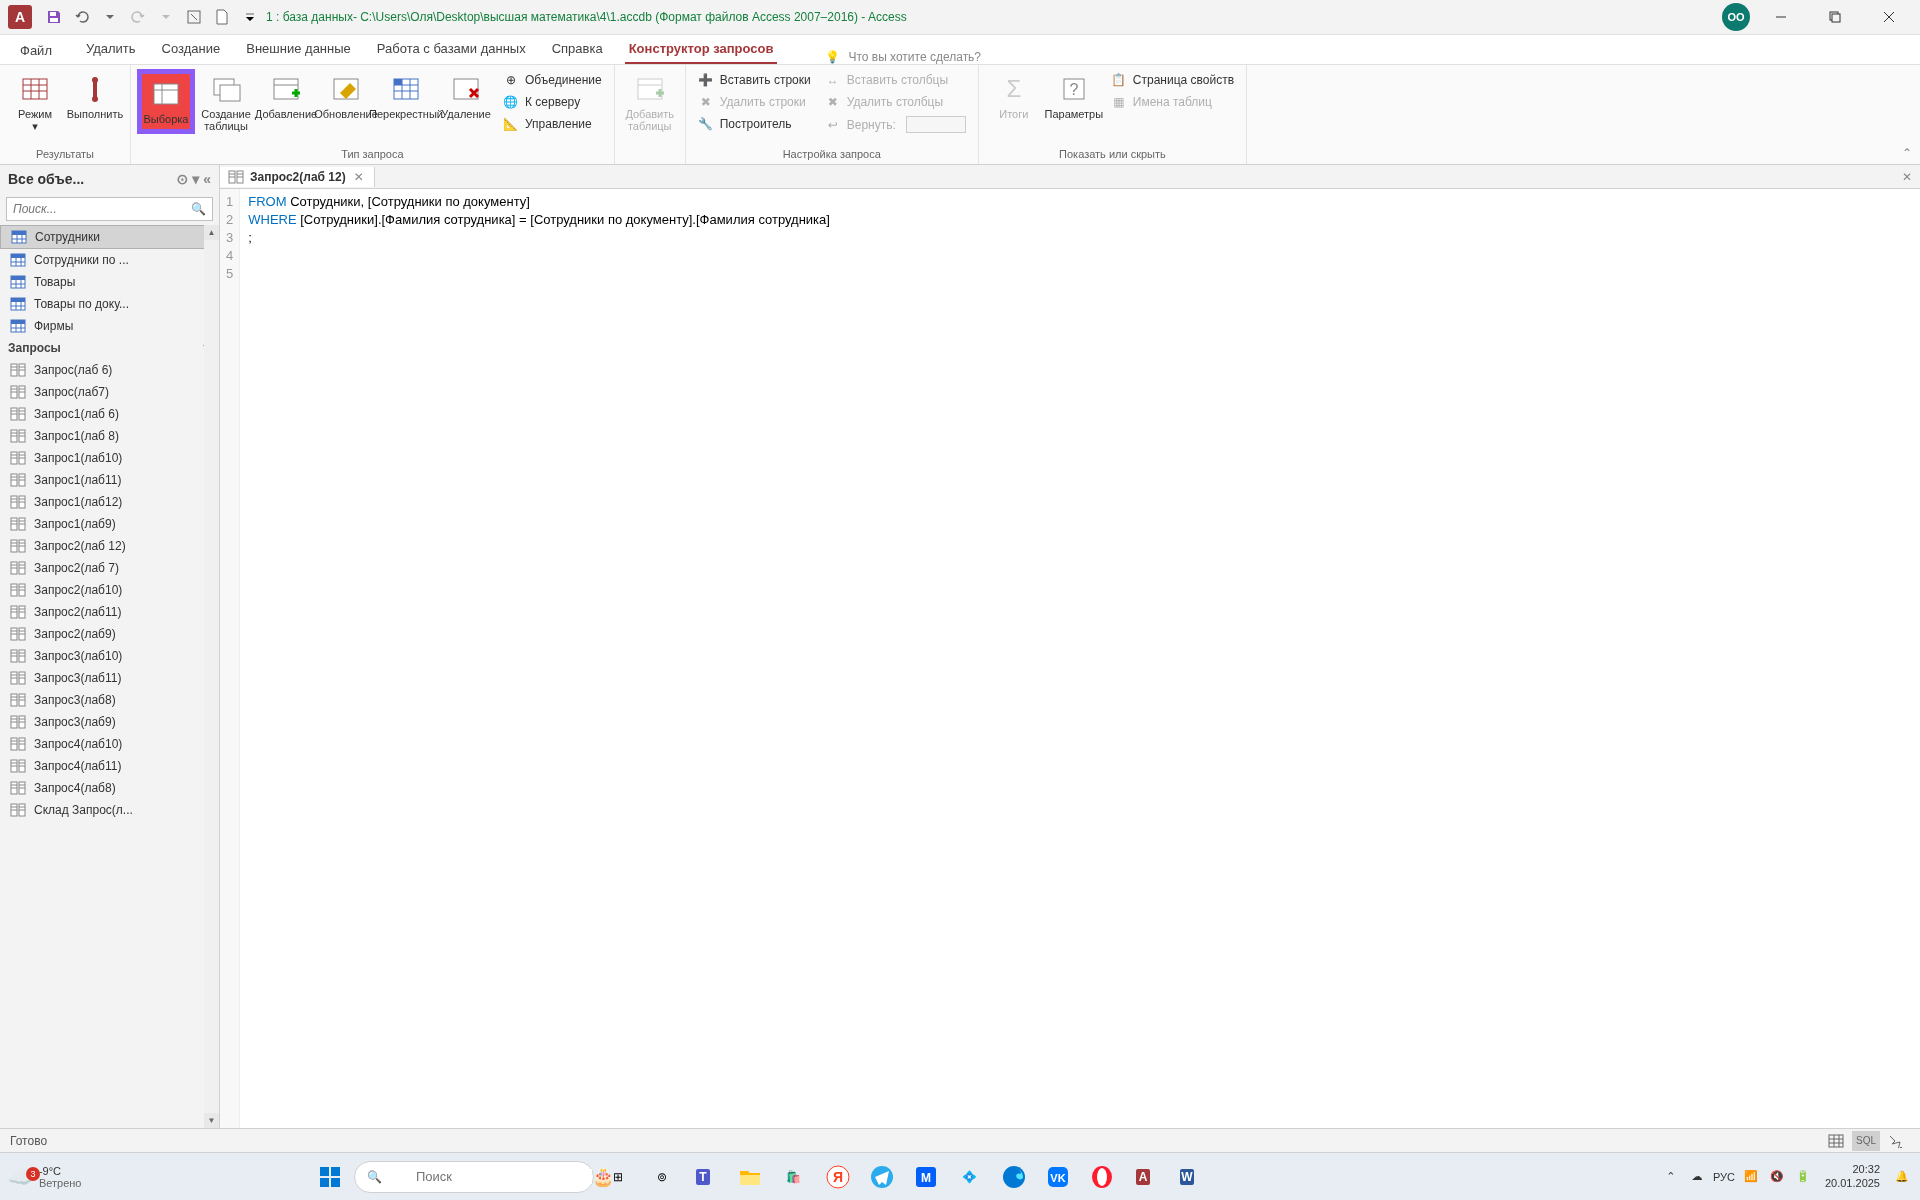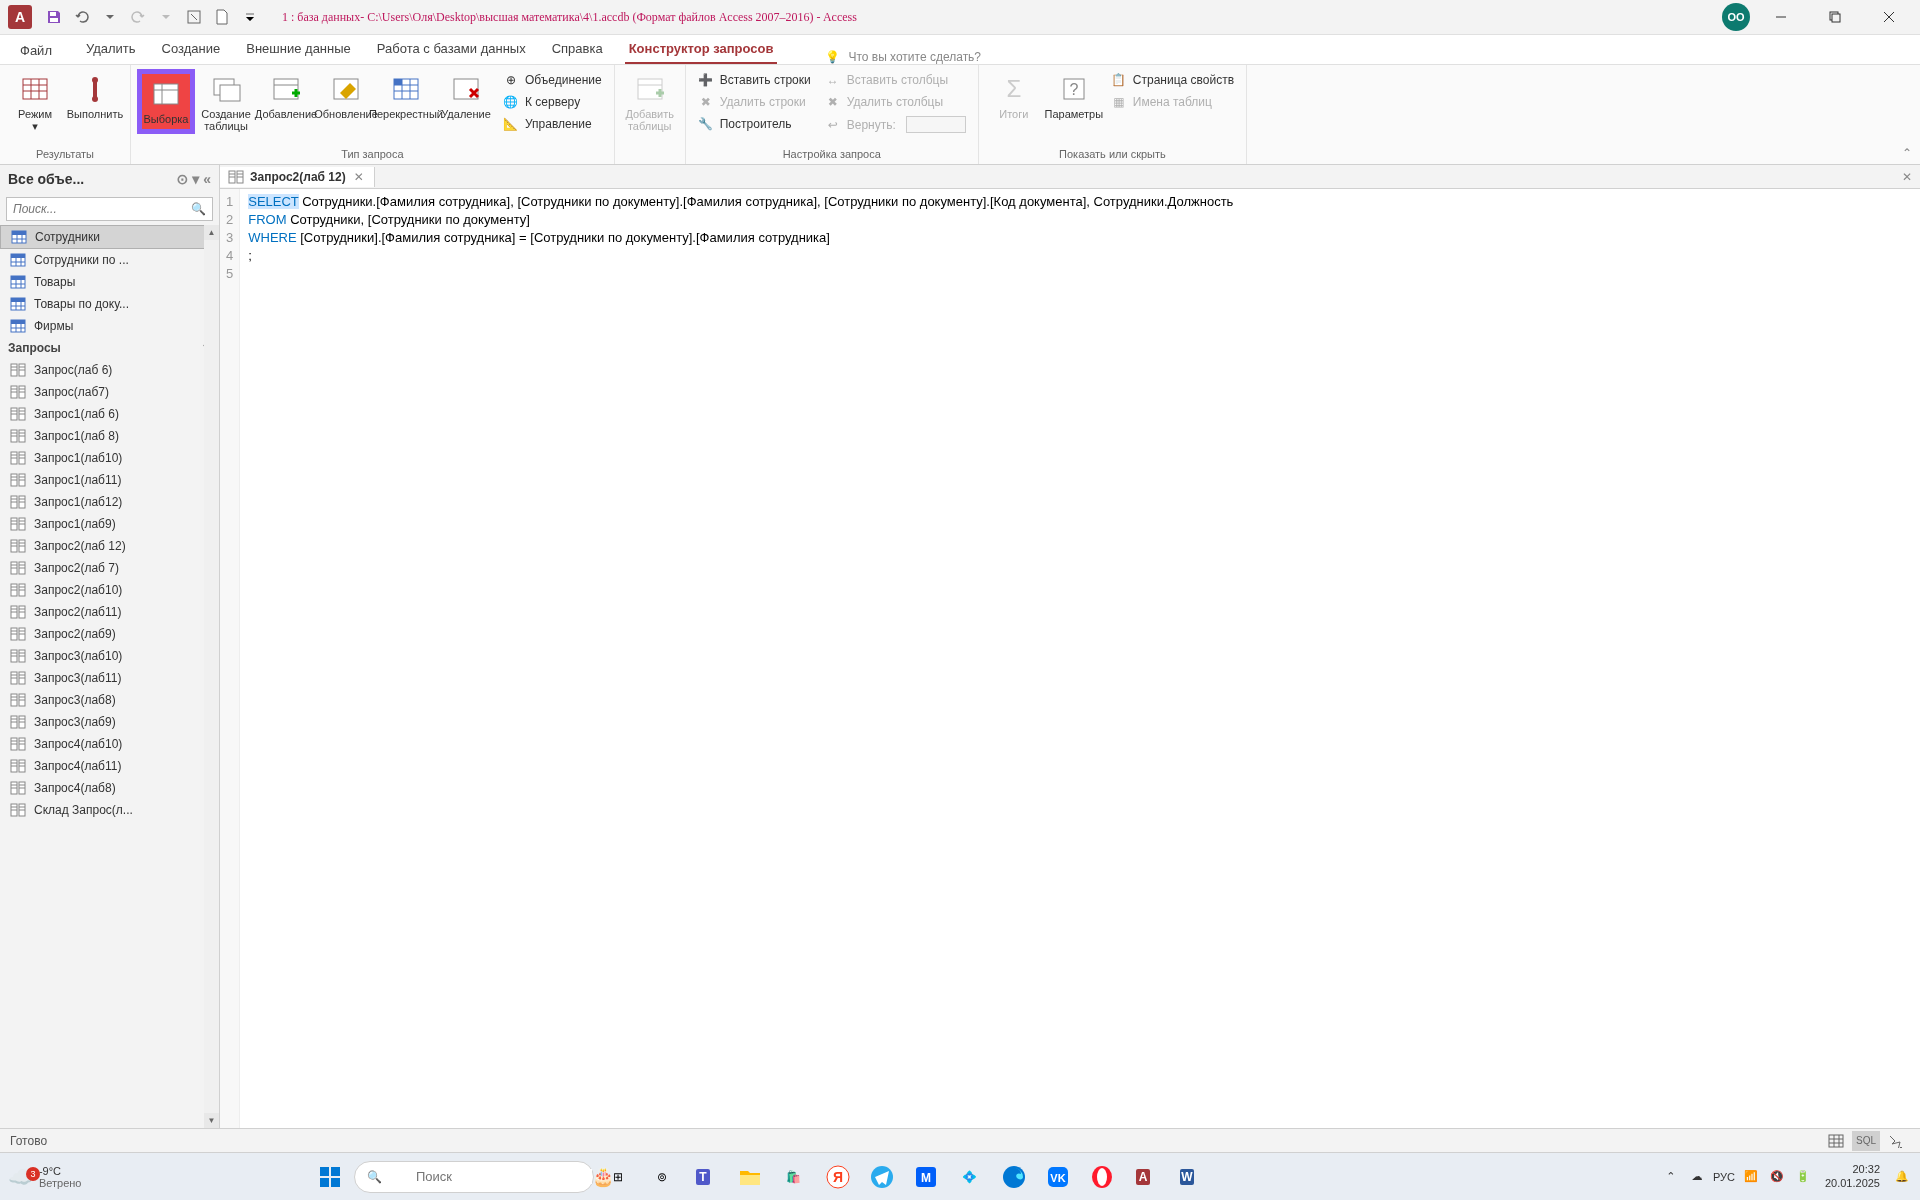--- a/index.html
+++ b/index.html
@@ -3,21 +3,21 @@
 <meta charset="utf-8">
 <style>
 * { margin: 0; padding: 0; box-sizing: border-box; font-family: 'Segoe UI', Tahoma, sans-serif; }
 body { background: #fff; width: 1920px; height: 1200px; overflow: hidden; font-size: 12px; }
 
 
 .titlebar { height: 35px; background: #f3f3f3; display: flex; align-items: center; padding: 0 8px; border-bottom: 1px solid #e0e0e0; position: relative; }
 .titlebar .qat { display: flex; align-items: center; gap: 4px; }
 .qat-btn { width: 24px; height: 24px; display: flex; align-items: center; justify-content: center; cursor: pointer; color: #555; }
 .app-logo { width: 24px; height: 24px; background: #A4373A; border-radius: 3px; display: flex; align-items: center; justify-content: center; color: #fff; font-weight: bold; font-size: 14px; margin-right: 6px; }
-.title-text { font-size: 12px; color: #be185d; margin-left: 20px; flex: 1; font-family: Liberation Serif, serif; }
+.title-text { font-size: 12px; color: #15803d; margin-left: 4px; flex: 1; }
 .titlebar-right { display: flex; align-items: center; gap: 8px; }
 .user-badge { width: 28px; height: 28px; border-radius: 50%; background: #0d7a6f; color: #fff; display: flex; align-items: center; justify-content: center; font-size: 11px; font-weight: 600; }
 .win-btn { width: 46px; height: 35px; display: flex; align-items: center; justify-content: center; cursor: pointer; color: #555; }
 
 
 .ribbon-tabs { height: 30px; display: flex; align-items: flex-end; padding: 0 8px; gap: 18px; border-bottom: 1px solid #e0e0e0; }
 .file-tab { padding: 6px 12px; font-size: 13px; color: #444; cursor: pointer; }
 .ribbon-tab { padding: 6px 4px; font-size: 13px; color: #444; cursor: pointer; border-bottom: 2px solid transparent; }
 .ribbon-tab.active { color: #A4373A; border-bottom: 2px solid #A4373A; font-weight: 600; }
 .tellme { display: flex; align-items: center; gap: 8px; margin-left: 30px; color: #888; }
@@ -671,21 +671,20 @@
     </div>
     <div class="sql-editor">
       <div class="gutter">
         <div>1</div>
           <div>2</div>
           <div>3</div>
           <div>4</div>
           <div>5</div>
       </div>
       <div class="code">
-        <div class="code-line"><span class="kw sel">SELECT</span><span> Сотрудники.[Фамилия сотрудника], [Сотрудники по документу].[Фамилия сотрудника], [Сотрудники по документу].[Код документа], Сотрудники.Должность</span></div>
         <div class="code-line"><span class="kw">FROM</span><span> Сотрудники, [Сотрудники по документу]</span></div>
         <div class="code-line"><span class="kw">WHERE</span><span> [Сотрудники].[Фамилия сотрудника] = [Сотрудники по документу].[Фамилия сотрудника]</span></div>
         <div class="code-line"><span>;</span></div>
         <div class="code-line"><span></span></div>
       </div>
     </div>
   </div>
 </div>
 
 <div class="status">

